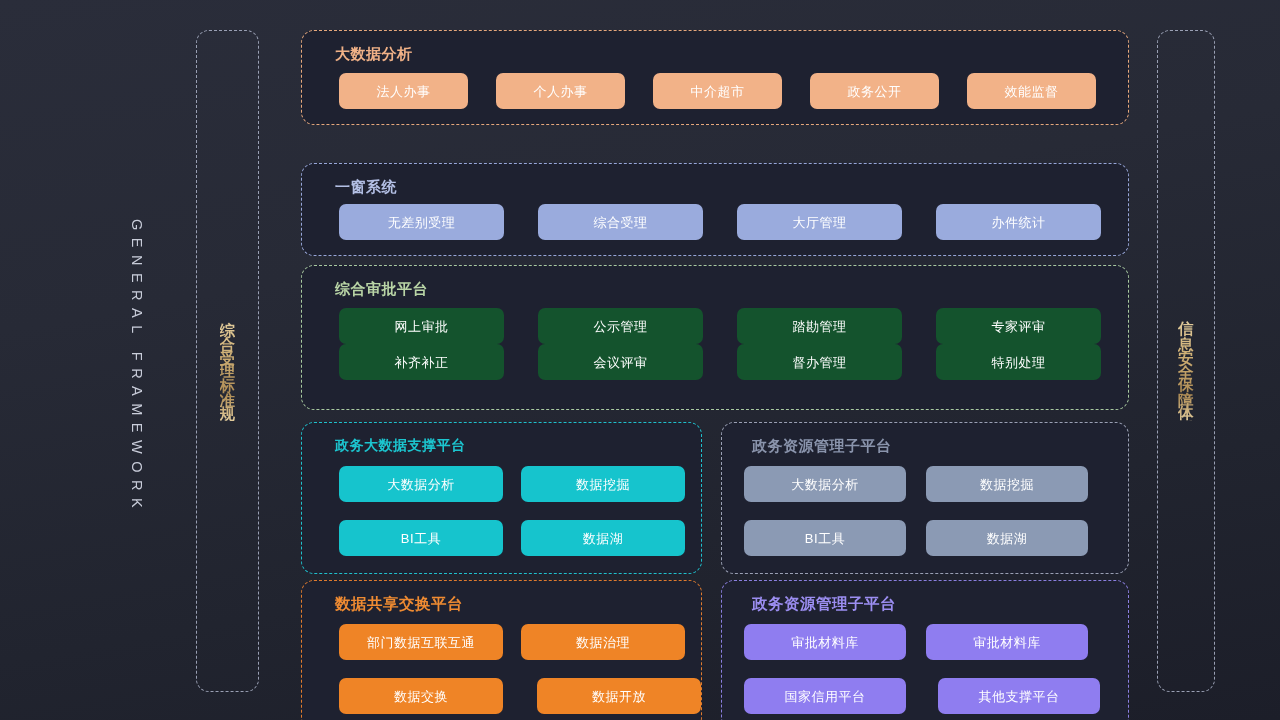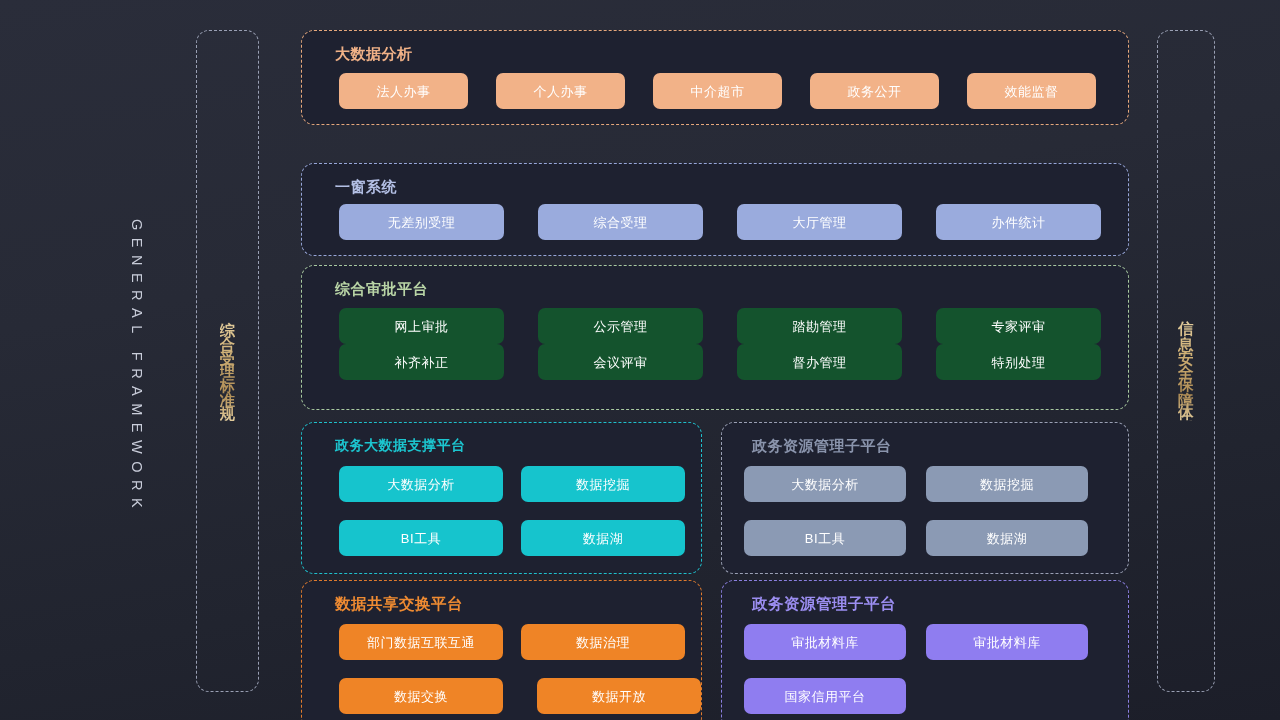--- a/index.html
+++ b/index.html
@@ -296,16 +296,17 @@
   </section>
 
   <section class="panel" id="panel-resource-purple">
     <div class="panel-title">政务资源管理子平台</div>
     <div class="chip-row r1">
       <div class="chip">审批材料库</div>
       <div class="chip">审批材料库</div>
     </div>
     <div class="chip-row r2">
       <div class="chip">国家信用平台</div>
+      <div class="chip">其他支撑平台</div>
     </div>
   </section>
 
 </div>
 
 </body></html>

